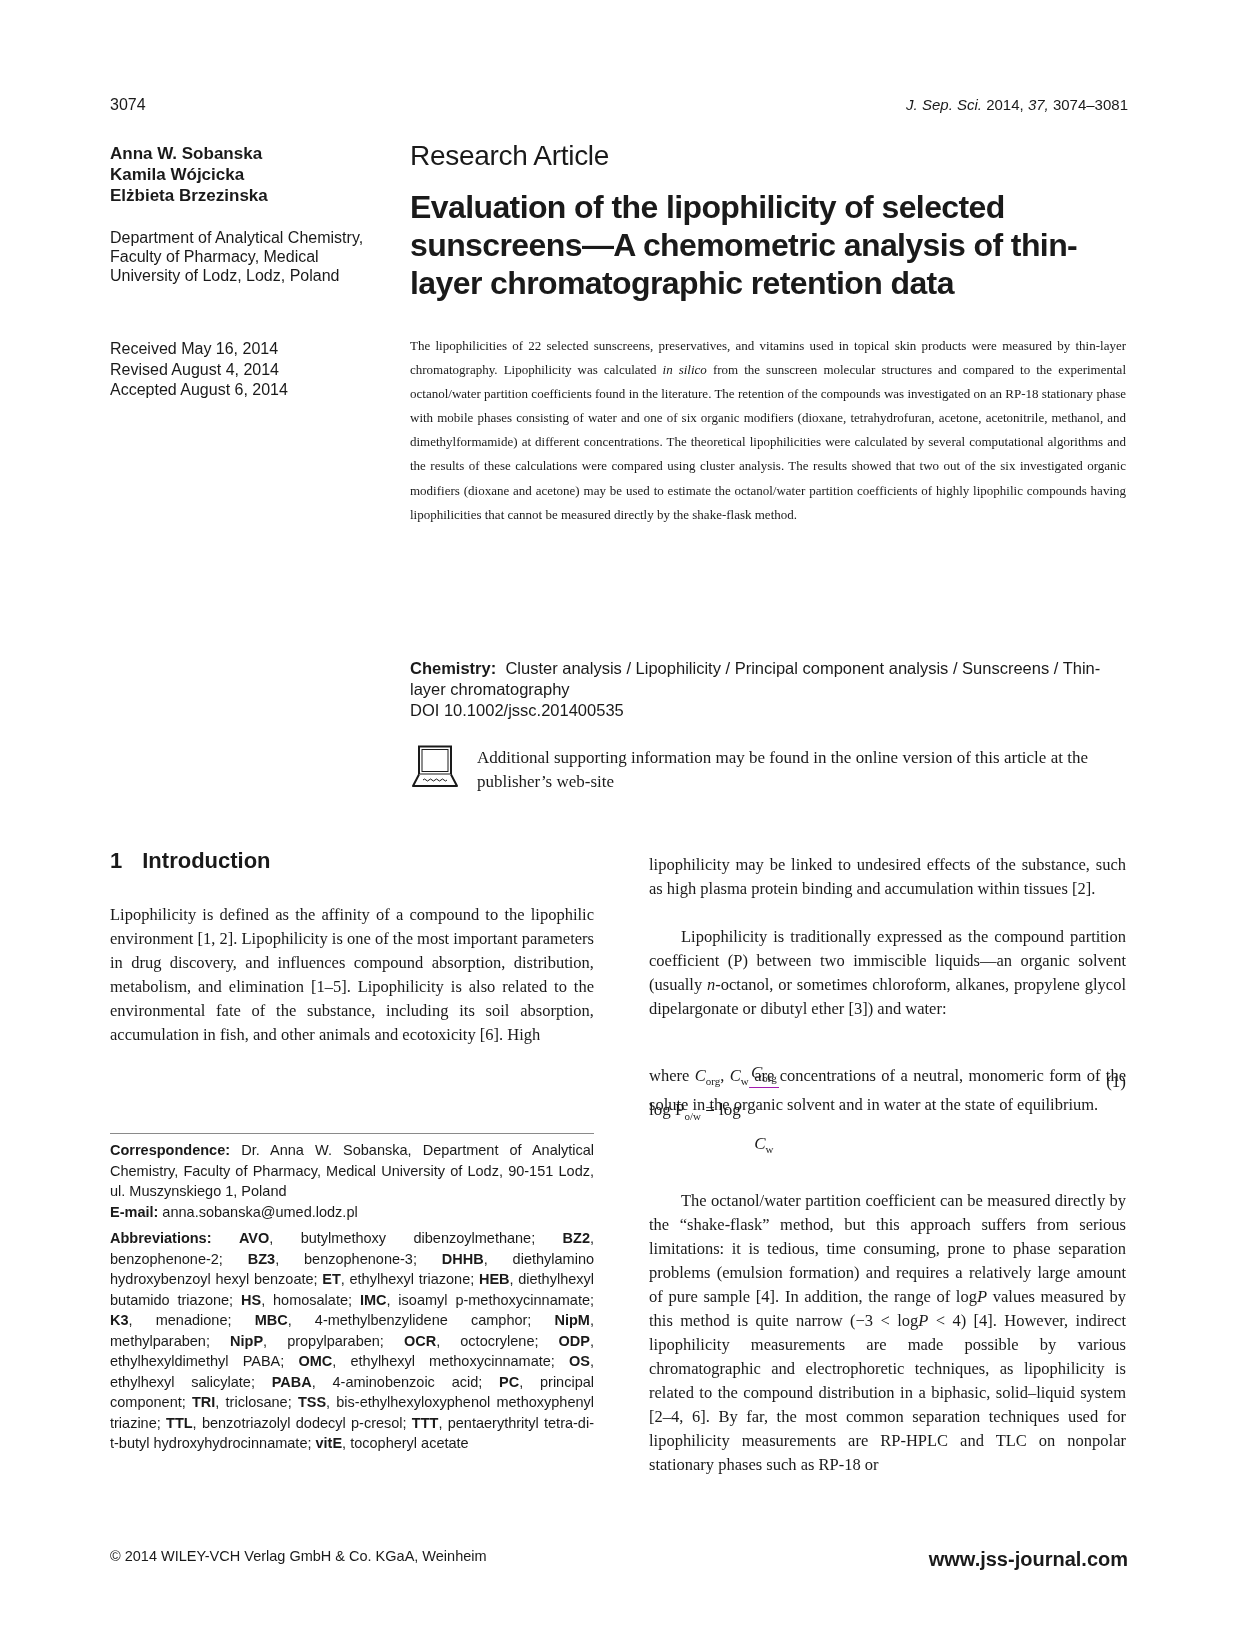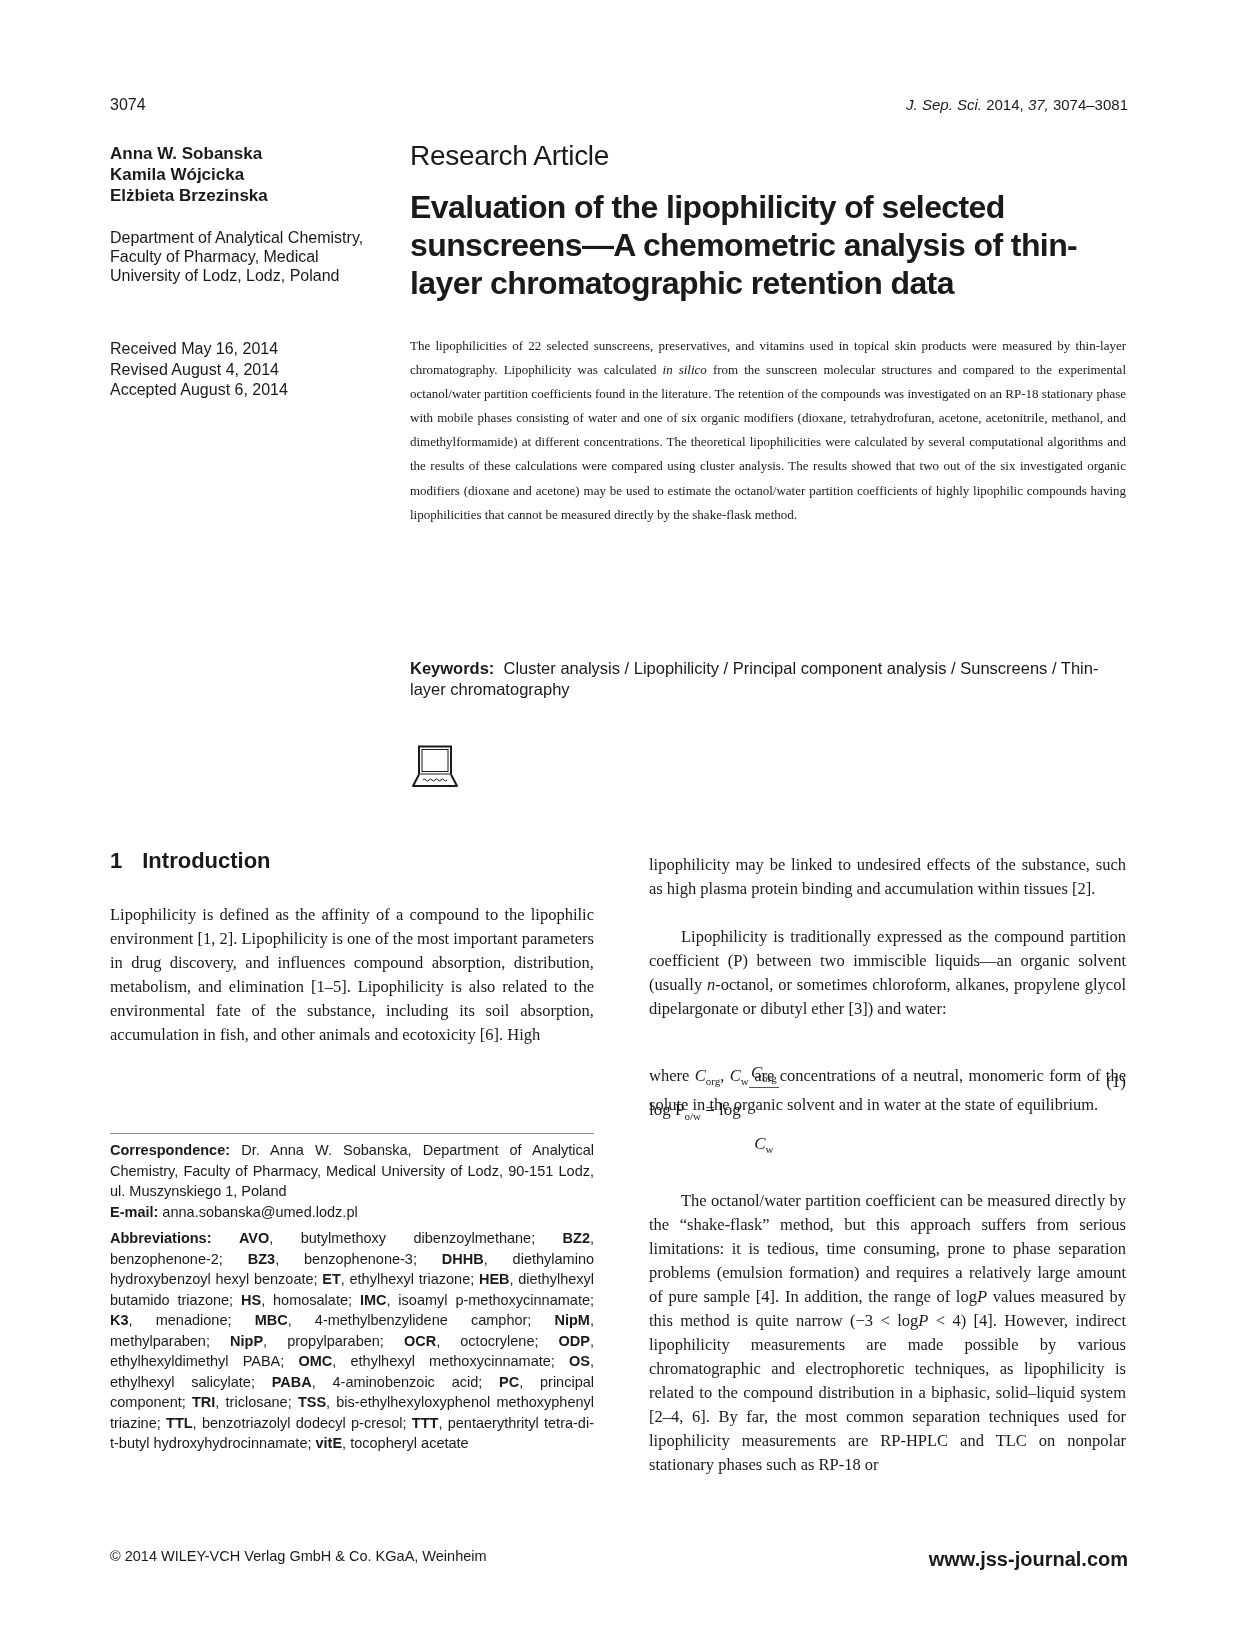--- a/index.html
+++ b/index.html
@@ -75,30 +75,32 @@
   <div>Revised August 4, 2014</div>
   <div>Accepted August 6, 2014</div>
 </div>
 
 <div id="article-type" class="abs sans">Research Article</div>
 <h1 id="title" class="abs sans">Evaluation of the lipophilicity of selected sunscreens—A chemometric analysis of thin-layer chromatographic retention data</h1>
 
 <p id="abstract" class="abs serif"><span>The lipophilicities of 22 selected sunscreens, preservatives, and vitamins used in topical skin products were measured by thin-layer chromatography. Lipophilicity was calculated </span><i>in silico</i><span> from the sunscreen molecular structures and compared to the experimental octanol/water partition coefficients found in the literature. The retention of the compounds was investigated on an RP-18 stationary phase with mobile phases consisting of water and one of six organic modifiers (dioxane, tetrahydrofuran, acetone, acetonitrile, methanol, and dimethylformamide) at different concentrations. The theoretical lipophilicities were calculated by several computational algorithms and the results of these calculations were compared using cluster analysis. The results showed that two out of the six investigated organic modifiers (dioxane and acetone) may be used to estimate the octanol/water partition coefficients of highly lipophilic compounds having lipophilicities that cannot be measured directly by the shake-flask method.</span></p>
 
 <div id="keywords" class="abs sans">
-  <div><b>Keywords:</b>&nbsp; <span>Cluster analysis / Lipophilicity / Principal component analysis / Sunscreens / Thin-layer chromatography</span></div>
+  <div><b>Chemistry:</b>&nbsp; <span>Cluster analysis / Lipophilicity / Principal component analysis / Sunscreens / Thin-layer chromatography</span></div>
+  <div>DOI 10.1002/jssc.201400535</div>
 </div>
 
 <div id="supp" class="abs">
   <svg id="supp-icon" viewBox="0 0 50 44">
     <rect x="9" y="1.5" width="32" height="28" fill="#fff" stroke="#1a1a1a" stroke-width="2"></rect>
     <rect x="12" y="4.5" width="26" height="22" fill="#fff" stroke="#1a1a1a" stroke-width="1"></rect>
     <path d="M9 29.5 L3 41 L47 41 L41 29.5" fill="#fff" stroke="#1a1a1a" stroke-width="2" stroke-linejoin="round"></path>
     <path d="M13 35 q1.5 -2 3 0 q1.5 2 3 0 q1.5 -2 3 0 q1.5 2 3 0 q1.5 -2 3 0 q1.5 2 3 0 q1.5 -2 3 0 q1.5 2 3 0" fill="none" stroke="#1a1a1a" stroke-width="1"></path>
   </svg>
+  <div id="supp-text" class="serif">Additional supporting information may be found in the online version of this article at the publisher’s web-site</div>
 </div>
 
 <h2 id="intro-heading" class="abs sans"><span class="num">1</span><span>Introduction</span></h2>
 
 <p id="intro-p1" class="abs col-left para serif">Lipophilicity is defined as the affinity of a compound to the lipophilic environment [1, 2]. Lipophilicity is one of the most important parameters in drug discovery, and influences compound absorption, distribution, metabolism, and elimination [1–5]. Lipophilicity is also related to the environmental fate of the substance, including its soil absorption, accumulation in fish, and other animals and ecotoxicity [6]. High</p>
 
 <div id="corr-rule" class="abs"></div>
 <p id="correspondence" class="abs col-left note sans" style="margin:0"><b>Correspondence:</b><span> Dr. Anna W. Sobanska, Department of Analytical Chemistry, Faculty of Pharmacy, Medical University of Lodz, 90-151 Lodz, ul. Muszynskiego 1, Poland</span><br><b>E-mail:</b><span> anna.sobanska@umed.lodz.pl</span></p>
 
 <p id="abbreviations" class="abs col-left note sans" style="margin:0"><b>Abbreviations:</b> <span id="abbr-list"><b>AVO</b><span>, butylmethoxy dibenzoylmethane; </span><b>BZ2</b><span>, benzophenone-2; </span><b>BZ3</b><span>, benzophenone-3; </span><b>DHHB</b><span>, diethylamino hydroxybenzoyl hexyl benzoate; </span><b>ET</b><span>, ethylhexyl triazone; </span><b>HEB</b><span>, diethylhexyl butamido triazone; </span><b>HS</b><span>, homosalate; </span><b>IMC</b><span>, isoamyl p-methoxycinnamate; </span><b>K3</b><span>, menadione; </span><b>MBC</b><span>, 4-methylbenzylidene camphor; </span><b>NipM</b><span>, methylparaben; </span><b>NipP</b><span>, propylparaben; </span><b>OCR</b><span>, octocrylene; </span><b>ODP</b><span>, ethylhexyldimethyl PABA; </span><b>OMC</b><span>, ethylhexyl methoxycinnamate; </span><b>OS</b><span>, ethylhexyl salicylate; </span><b>PABA</b><span>, 4-aminobenzoic acid; </span><b>PC</b><span>, principal component; </span><b>TRI</b><span>, triclosane; </span><b>TSS</b><span>, bis-ethylhexyloxyphenol methoxyphenyl triazine; </span><b>TTL</b><span>, benzotriazolyl dodecyl p-cresol; </span><b>TTT</b><span>, pentaerythrityl tetra-di-t-butyl hydroxyhydrocinnamate; </span><b>vitE</b><span>, tocopheryl acetate</span></span></p>

